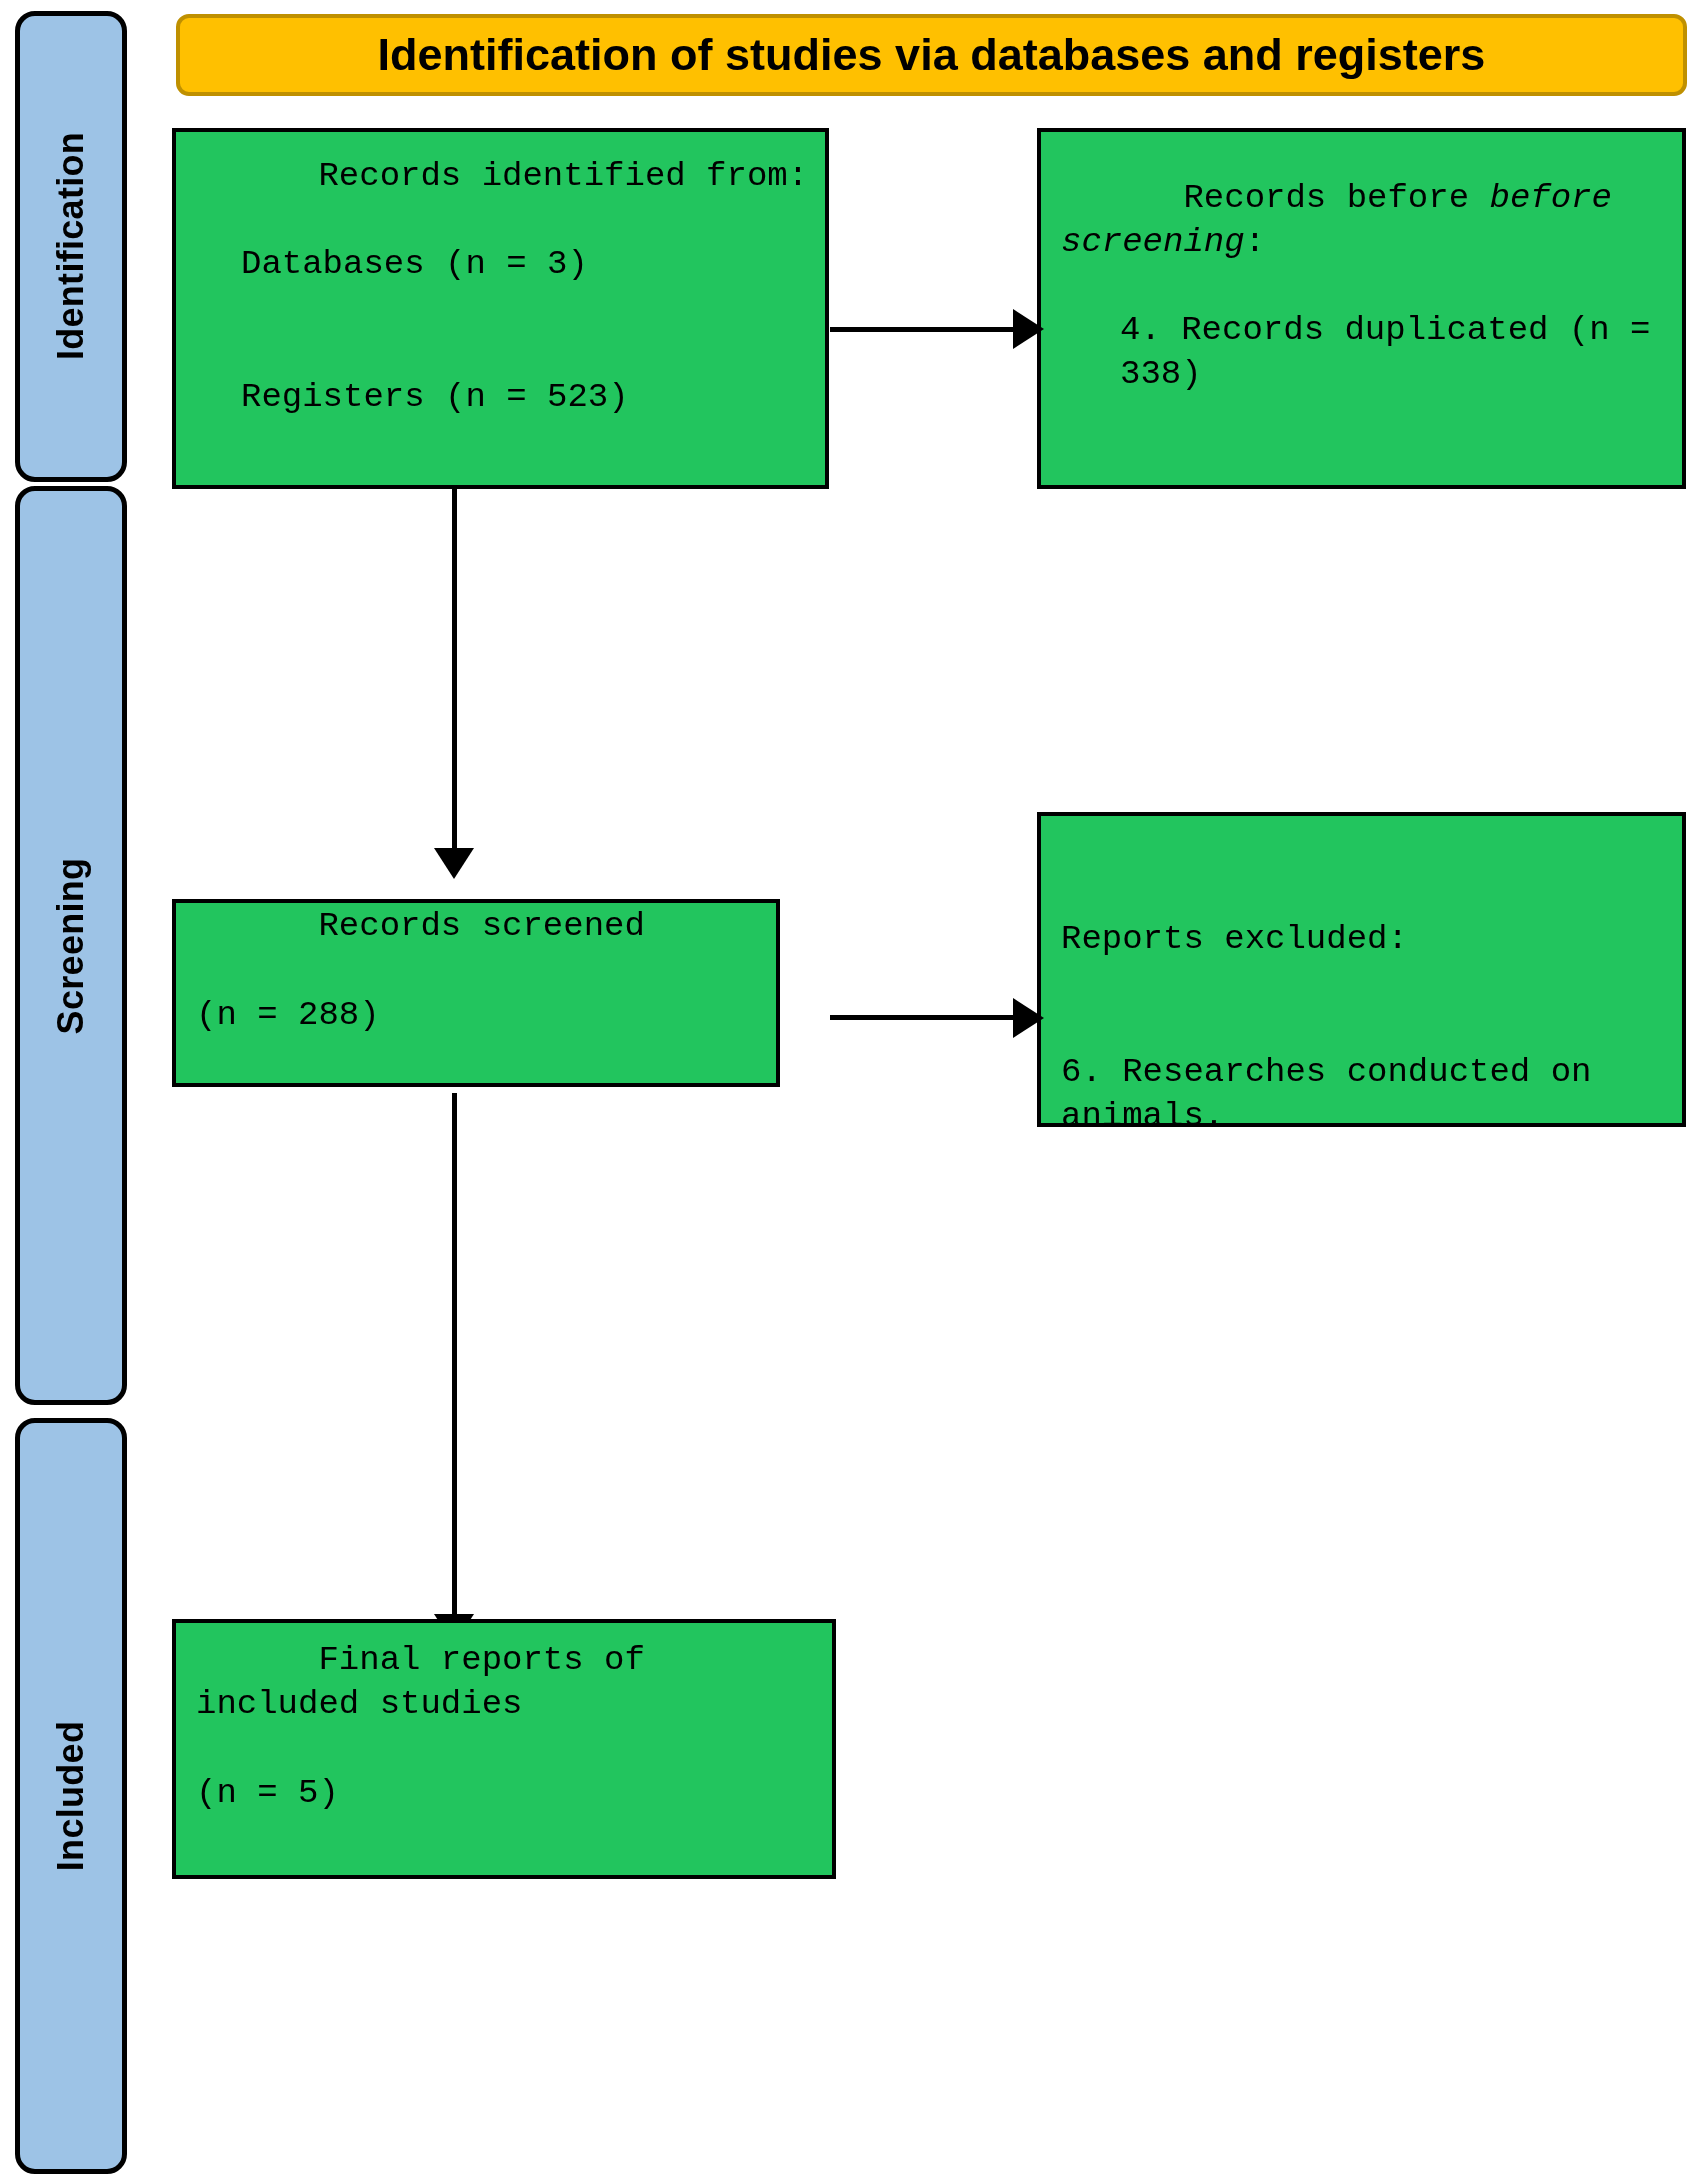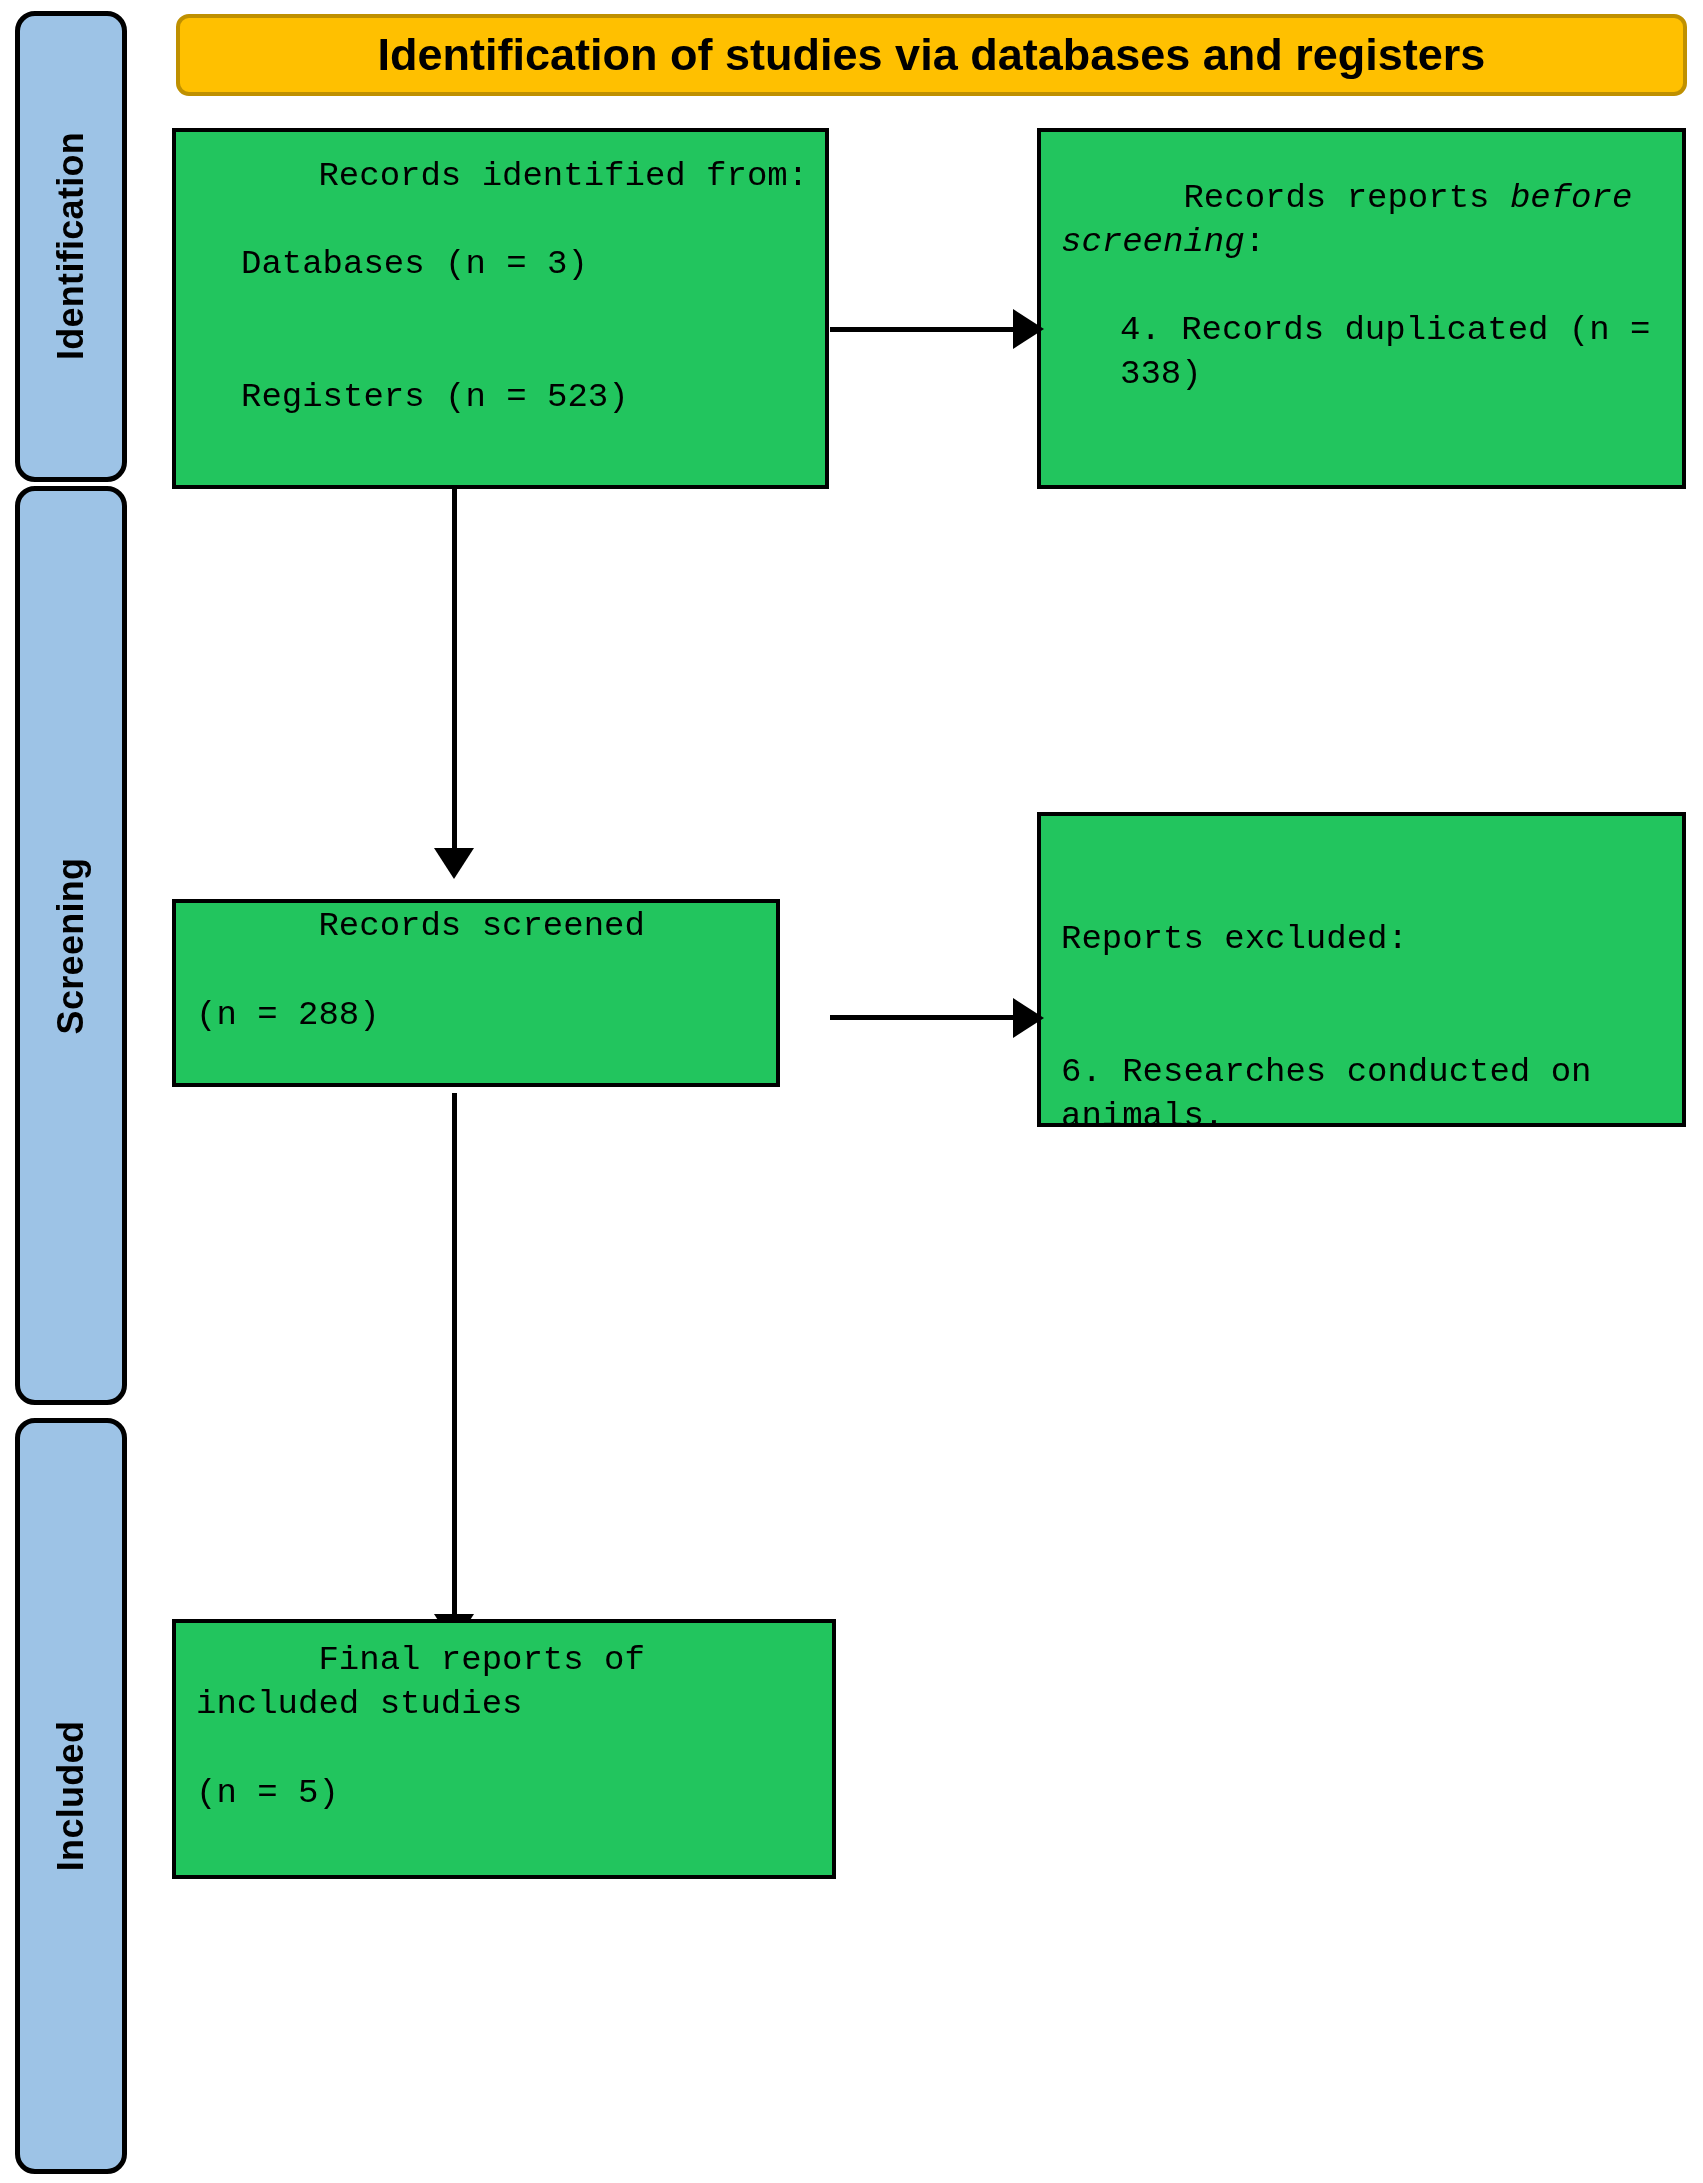--- a/index.html
+++ b/index.html
@@ -139,21 +139,21 @@
   <div class="flowbox" style="left:172px; top:128px; width:657px; height:361px;">
     <div class="flowbox-text center-v">
       <span>Records identified from:</span>
       <span class="indent-1">Databases (n = 3)</span>
       <span class="indent-1">Registers (n = 523)</span>
     </div>
   </div>
 
   <div class="flowbox" style="left:1037px; top:128px; width:649px; height:361px;">
     <div class="flowbox-text center-v">
-      <span>Records reports </span><span class="ital">before screening</span><span>:</span>
+      <span>Records before </span><span class="ital">before screening</span><span>:</span>
       <span class="indent-2">4. Records duplicated (n = 338)</span>
     </div>
   </div>
 
   <div class="conn-line-h" style="left:830px; top:327px; width:194px;"></div>
   <div class="arrowhead-right" style="left:1013px; top:309px;"></div>
 
   <div class="conn-line-v" style="left:452px; top:489px; width:4.7px; height:365px;"></div>
   <div class="arrowhead-down" style="left:434px; top:848px;"></div>
 

